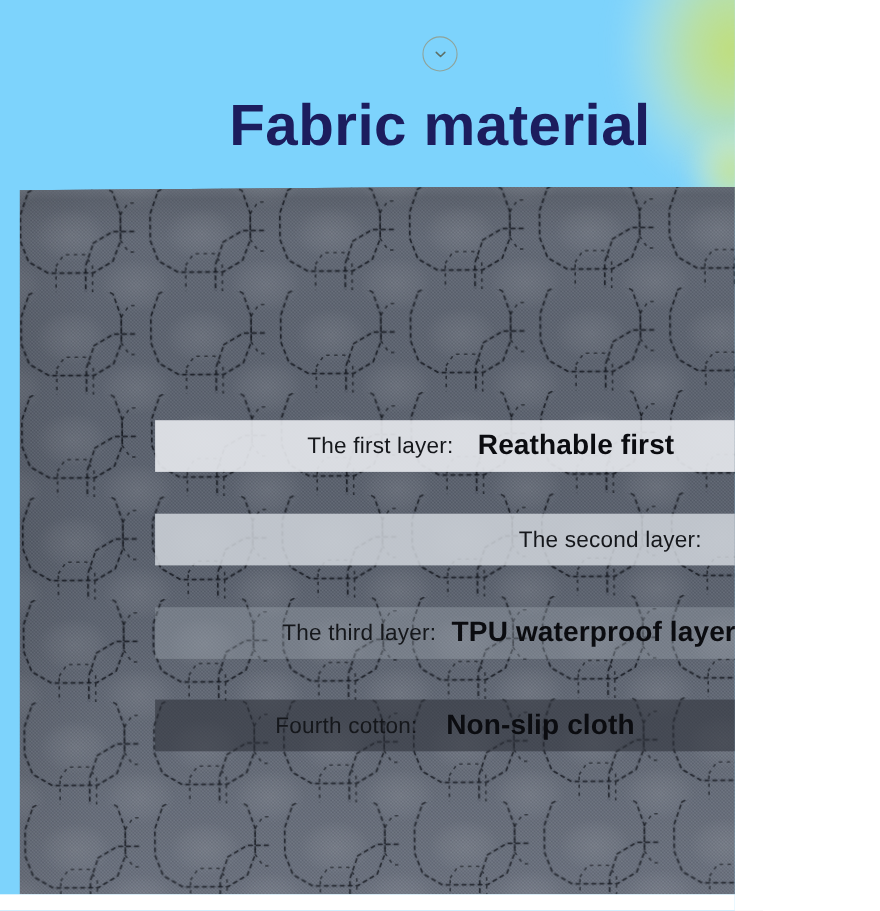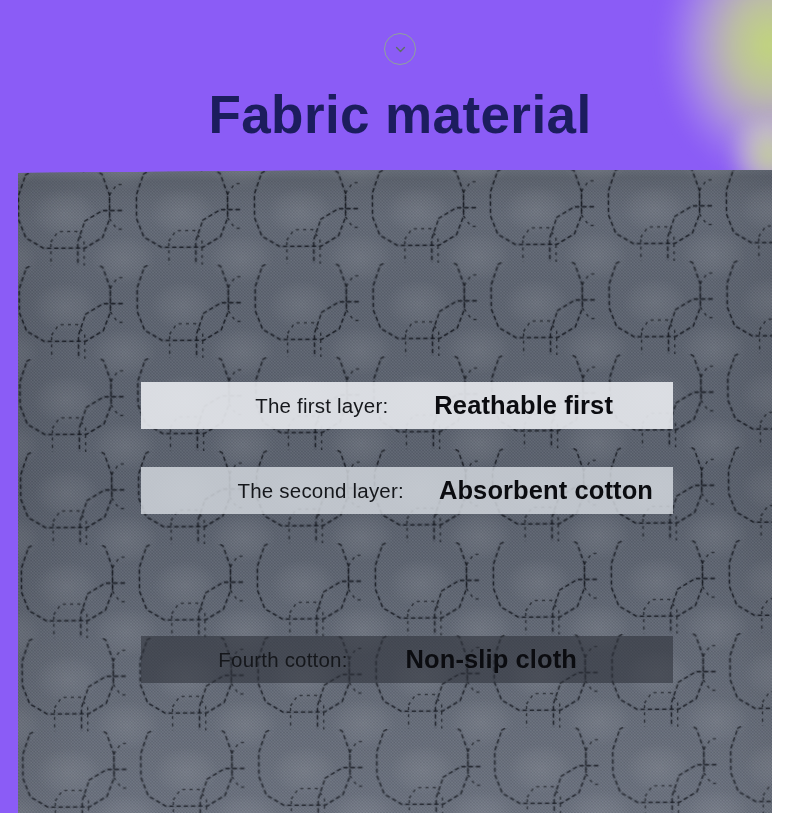--- a/index.html
+++ b/index.html
@@ -8,23 +8,23 @@
     padding: 0;
     background: #ffffff;
   }
   body {
     font-family: "Liberation Sans", sans-serif;
     -webkit-font-smoothing: antialiased;
   }
 
   .page {
     position: relative;
-    width: 772px;
+    width: 668px;
     height: 828px;
-    background: #8b5cf6;
+    background: #7dd3fc;
     overflow: hidden;
   }
 
   
   .green-glow {
     position: absolute;
     top: -60px;
     right: -40px;
     width: 190px;
     height: 250px;
@@ -212,21 +212,20 @@
     font-weight: bold;
     color: #0b0c10;
     letter-spacing: 0.1px;
     white-space: nowrap;
   }
 
   
   #layer-row-1 {
     left: 141px; top: 382px; width: 532px; height: 47px;
     background: rgba(232, 234, 238, 0.90);
-    gap: 24px;
   }
   #layer-row-1 .prefix { margin-right: 22px; }
   #layer-row-1 .value  { margin-right: 60px; }
 
   #layer-row-2 {
     left: 141px; top: 467px; width: 532px; height: 47px;
     background: rgba(214, 218, 224, 0.82);
   }
   #layer-row-2 .prefix { margin-right: 35px; }
   #layer-row-2 .value  { margin-right: 20px; }
@@ -236,21 +235,21 @@
     background: rgba(168, 175, 186, 0.34);
   }
   #layer-row-3 .prefix { margin-right: 14px; }
   #layer-row-3 .value  { margin-right: 4px; }
 
   #layer-row-4 {
     left: 141px; top: 636px; width: 532px; height: 47px;
     background: rgba(46, 50, 58, 0.58);
   }
   #layer-row-4 .prefix { margin-right: 26px; }
-  #layer-row-4 .value  { margin-right: 96px; margin-left: 32px; }
+  #layer-row-4 .value  { margin-right: 96px; }
 
   .bottom-white {
     position: absolute;
     left: 0;
     bottom: 0;
     width: 800px;
     height: 15px;
     background: #ffffff;
   }
 </style>
@@ -308,23 +307,26 @@
 
   <div class="layers">
 
     <div class="layer-row" id="layer-row-1">
       <span class="prefix">The first layer:</span>
       <span class="value">Reathable first</span>
     </div>
 
     <div class="layer-row" id="layer-row-2">
       <span class="prefix">The second layer:</span>
-      <span class="value">Absorbent cotton</span>
-    </div>
-
+    </div>
+
+    <div class="layer-row" id="layer-row-3">
+      <span class="prefix">The third layer:</span>
+      <span class="value">TPU waterproof layer</span>
+    </div>
 
     <div class="layer-row" id="layer-row-4">
       <span class="prefix">Fourth cotton:</span>
       <span class="value">Non-slip cloth</span>
     </div>
 
   </div>
 
   <div class="bottom-white"></div>
 </div>

